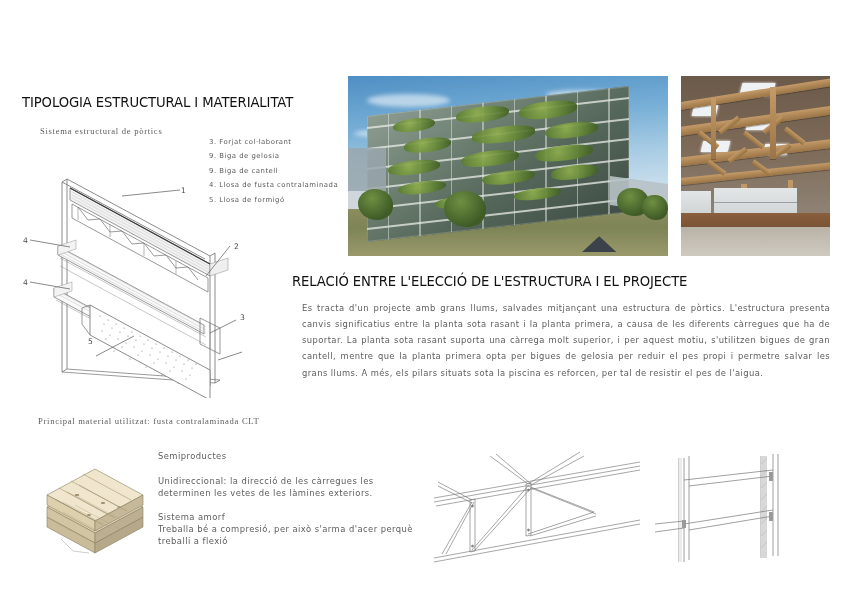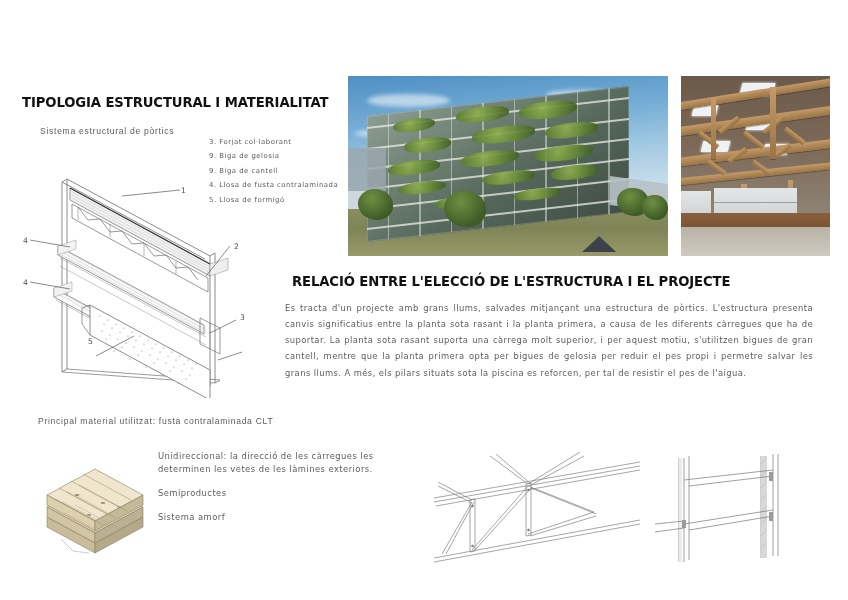--- a/index.html
+++ b/index.html
@@ -11,48 +11,48 @@
   .poster{position:absolute;inset:0;background:#fff;}
 
   
   #title{
     position:absolute;left:22px;top:28px;
     font-family:"DejaVu Sans","Liberation Sans",sans-serif;
     font-weight:bold;font-size:27px;letter-spacing:.2px;color:#111;
     white-space:nowrap;
   }
   .sec-head{
-    position:absolute;font-weight:bold;color:#111;
+    position:absolute;font-weight:normal;color:#111;
     font-family:"DejaVu Sans","Liberation Sans",sans-serif;
     font-size:13.2px;letter-spacing:-.1px;white-space:nowrap;
   }
   #head-tipologia{left:22px;top:95px;}
   #head-relacio{left:292px;top:274px;}
 
   
   .tx{
     position:absolute;color:#5c5c5c;
-    font-family:Liberation Sans, sans-serif;
+    font-family:Liberation Serif, serif;
     font-size:8.3px;letter-spacing:.55px;line-height:1.45;
   }
 
   #cap-sistema{left:40px;top:125px;font-size:8.6px;letter-spacing:.7px;}
   #cap-principal{left:38px;top:415px;font-size:8.6px;letter-spacing:.7px;}
   #cap-posada{left:447px;top:429px;font-size:8.6px;letter-spacing:.7px;}
 
   
   #legend{position:absolute;left:209px;top:138px;}
   #legend div{
     font-size:6.9px;color:#5a5a5a;letter-spacing:.5px;margin-bottom:6.4px;
     white-space:nowrap;
   }
 
   
   #para-block{
-    position:absolute;left:285px;top:300px;width:528px;
+    position:absolute;left:302px;top:300px;width:528px;
     font-size:8.4px;color:#5c5c5c;letter-spacing:.42px;line-height:1.92;
     text-align:justify;
   }
   #para-block p{margin:0 0 0 0;}
   #para-block p+p{margin-top:1px;}
 
   
   #semi-block{
     position:absolute;left:158px;top:450px;width:265px;
     font-size:8.4px;color:#5c5c5c;letter-spacing:.45px;line-height:1.5;
@@ -419,23 +419,24 @@
       <ellipse cx="86" cy="64" rx="1.8" ry="0.8"></ellipse>
     </g>
 
     <g stroke="#9a9a9a" stroke-width="0.5" fill="none">
       <path d="M28,96 L40,108"></path>
         <path d="M40,108 L56,110"></path>
     </g>
   </svg>
 
   <div id="semi-block">
+    <div class="t">Semiproductes</div>
     <div class="t">Unidireccional: la direcció de les càrregues les determinen les vetes de les làmines exteriors.</div>
-    <div class="t">Semiproductes</div>
     <div class="t tight">Sistema amorf</div>
+    <div class="t tight">Treballa bé a compresió, per això s'arma d'acer perquè treballi a flexió</div>
   </div>
 
   <div class="tx" id="cap-posada"></div>
 
   <svg class="dwg" id="detail-a" viewBox="0 0 206 140">
     <g fill="none" stroke="#777" stroke-width="0.65">
 
       <path d="M0,48 L206,12"></path>
       <path d="M0,52 L206,16"></path>
       <path d="M2,56 L206,20"></path>

